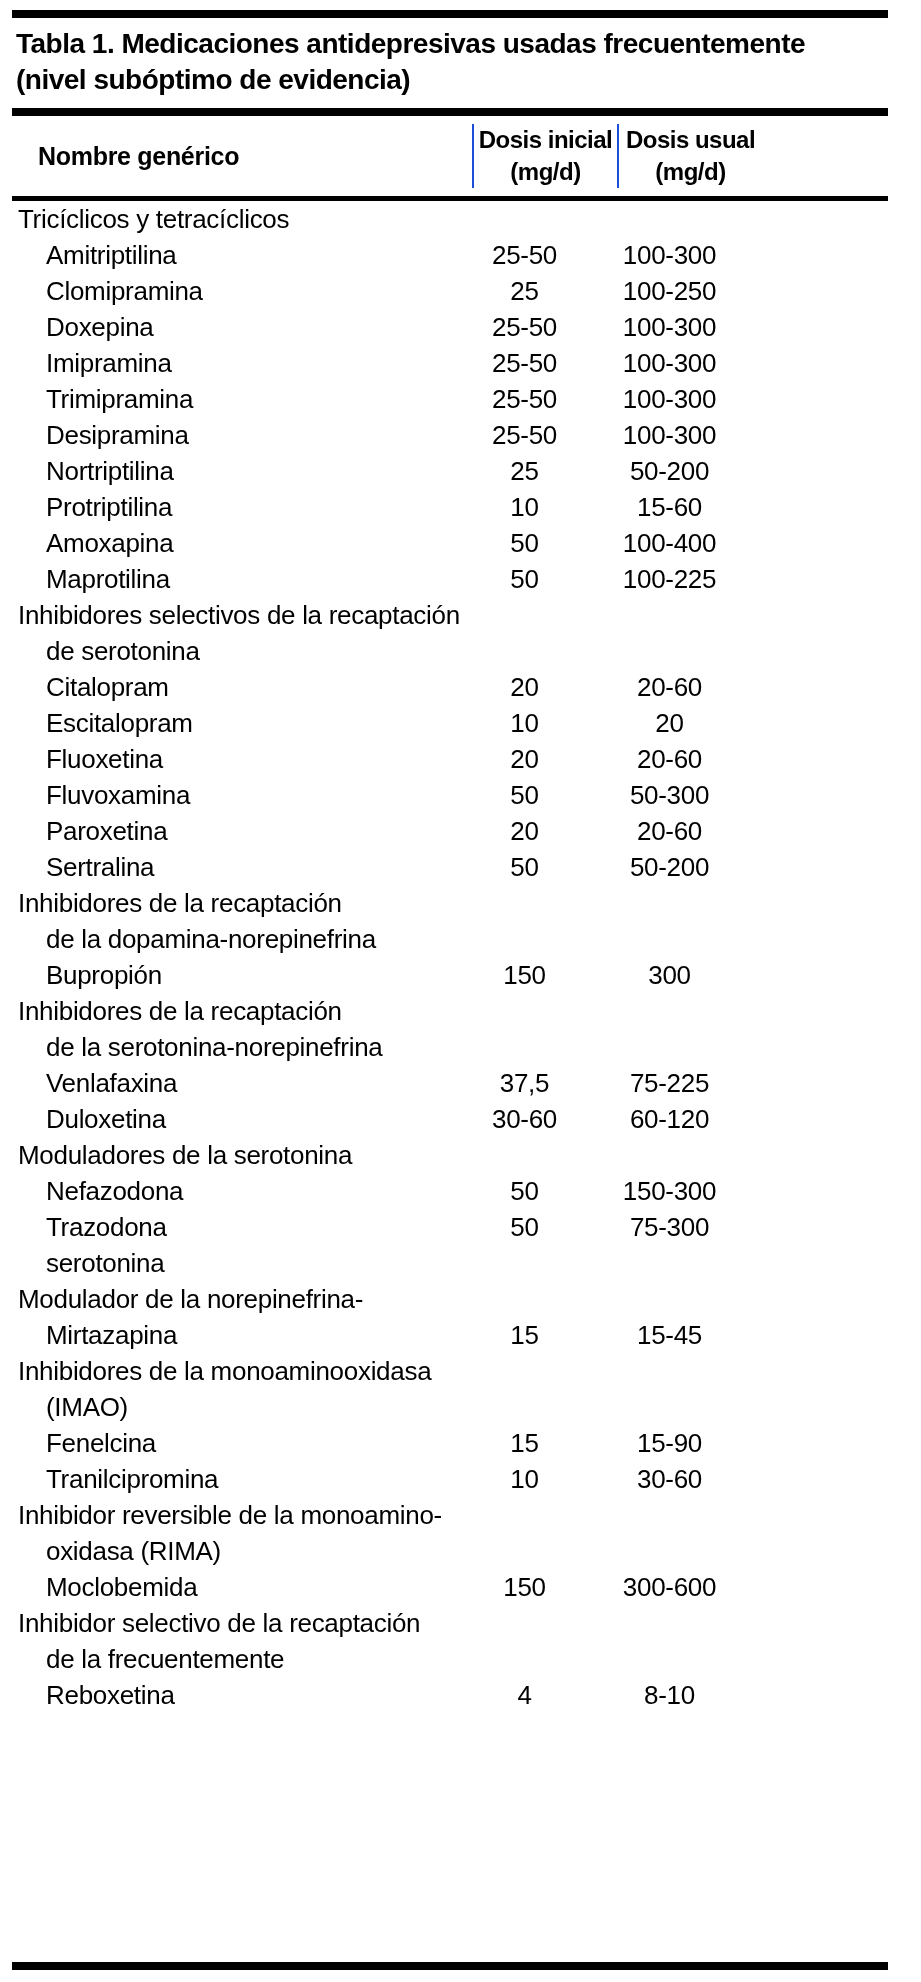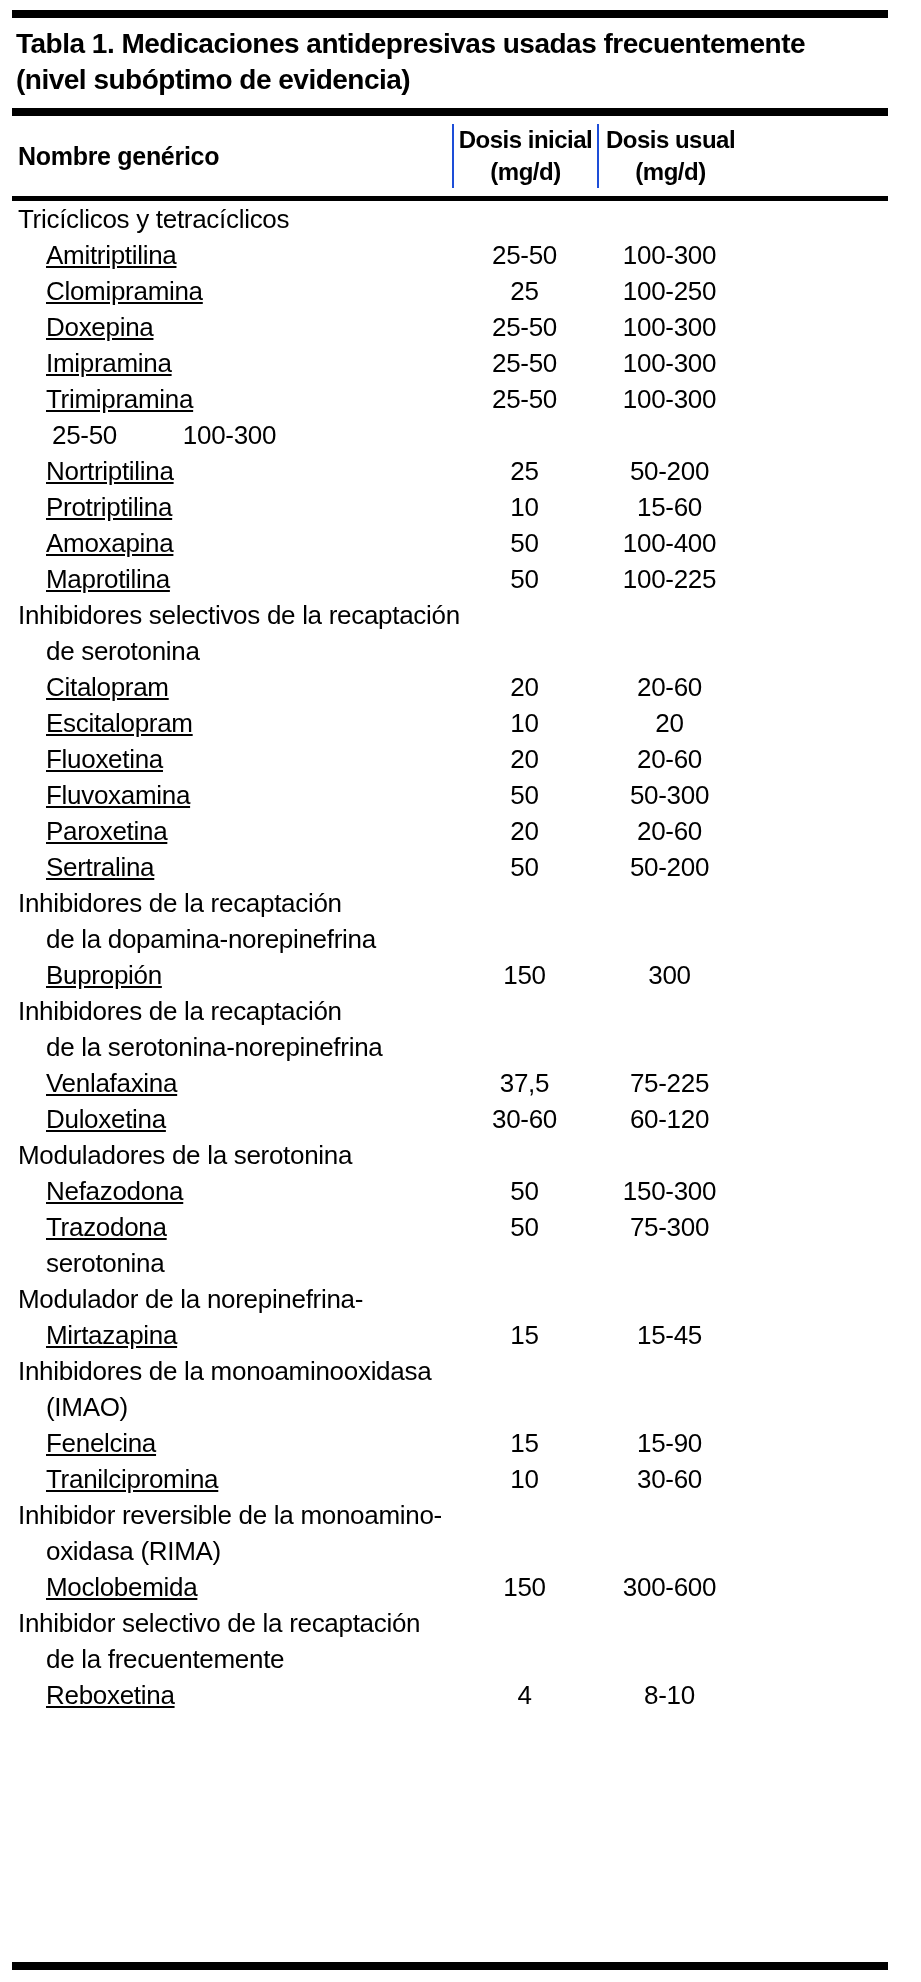--- a/index.html
+++ b/index.html
@@ -41,20 +41,21 @@
     align-items: center;
     padding: 8px 0;
   }
   .hdr-name {
     width: 440px;
     box-sizing: border-box;
     padding-left: 6px;
     font-weight: bold;
     font-size: 25px;
     letter-spacing: -0.3px;
+    margin-left: 20px;
   }
   .hdr-dose {
     width: 145px;
     box-sizing: border-box;
     align-self: stretch;
     border-left: 2px solid #1d4ed8;
     display: flex;
     flex-direction: column;
     justify-content: center;
     text-align: center;
@@ -91,21 +92,20 @@
     display: flex;
     font-size: 26px;
     line-height: 36px;
     letter-spacing: -0.3px;
   }
   .cell-name {
     width: 440px;
     box-sizing: border-box;
     padding-left: 34px;
     white-space: nowrap;
-    text-decoration: underline;
   }
   .cell-dose {
     width: 145px;
     box-sizing: border-box;
     text-align: center;
     white-space: nowrap;
   }
 </style>
 </head>
 <body>
@@ -158,20 +158,21 @@
           <div class="cell-name">Imipramina</div>
           <div class="cell-dose">25-50</div>
           <div class="cell-dose">100-300</div>
         </div>
         <div class="srow">
           <div class="cell-name">Trimipramina</div>
           <div class="cell-dose">25-50</div>
           <div class="cell-dose">100-300</div>
         </div>
         <div class="srow">
+          <div class="cell-name">Desipramina</div>
           <div class="cell-dose">25-50</div>
           <div class="cell-dose">100-300</div>
         </div>
         <div class="srow">
           <div class="cell-name">Nortriptilina</div>
           <div class="cell-dose">25</div>
           <div class="cell-dose">50-200</div>
         </div>
         <div class="srow">
           <div class="cell-name">Protriptilina</div>

